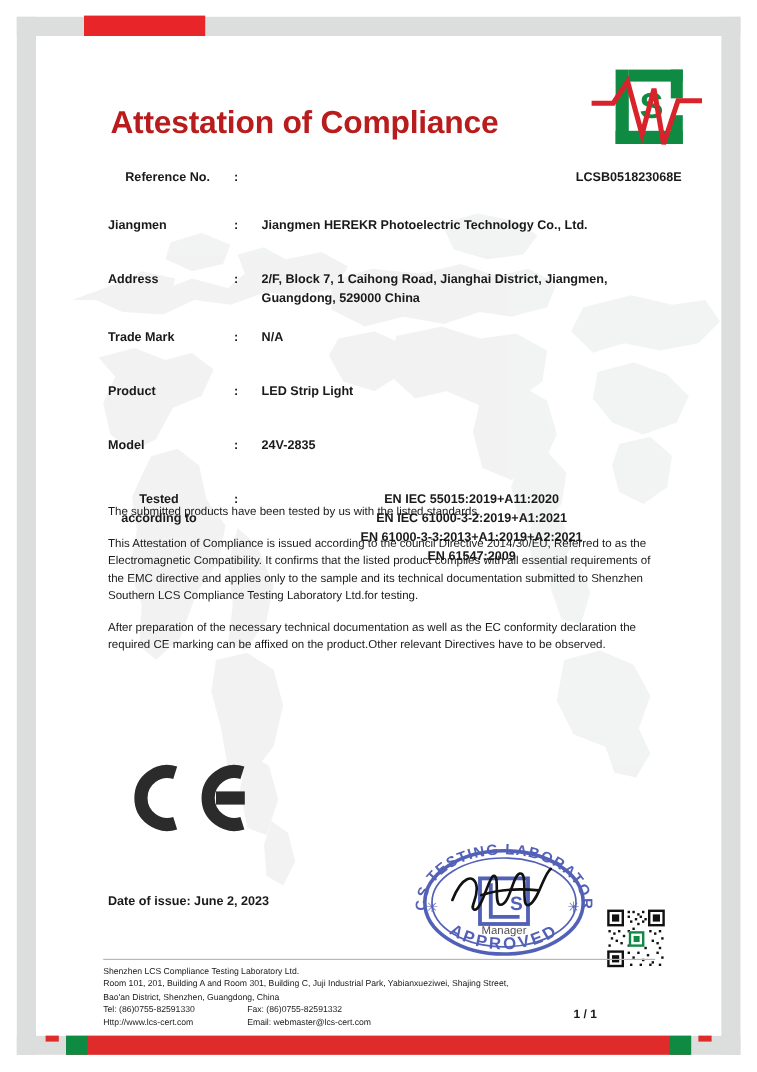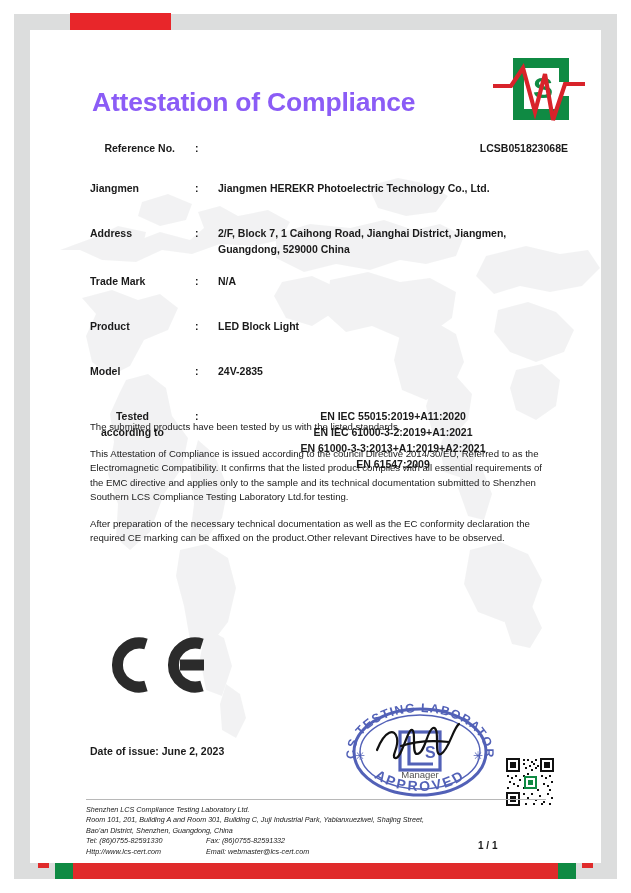--- a/index.html
+++ b/index.html
@@ -83,21 +83,21 @@
     position: absolute;
     left: 0; top: 0;
     width: 571px; height: 833px;
   }
 
   .title {
     position: absolute;
     left: 62px; top: 57px;
     font-size: 26.5px;
     font-weight: bold;
-    color: #8b5cf6;
+    color: #b91c1c;
     letter-spacing: -0.2px;
   }
 
   
   .logo {
     position: absolute;
     left: 461px; top: 20px;
     width: 96px; height: 82px;
   }
 
@@ -192,21 +192,21 @@
     background: #b8b8b8;
   }
   .footer {
     position: absolute;
     left: 56px; top: 775px;
     width: 400px;
     font-size: 7.2px;
     color: #1a1a1a;
     line-height: 10.4px;
   }
-  .footer-line { white-space: nowrap; font-style: italic; }
+  .footer-line { white-space: nowrap; }
   .footer-col-a { display: inline-block; width: 120px; }
   .page-num {
     position: absolute;
     left: 448px; top: 810px;
     font-size: 10px;
     font-weight: bold;
     color: #1a1a1a;
   }
 </style>
 </head>
@@ -307,21 +307,21 @@
 
         <div class="field-row" style="height:31px;">
           <div class="field-label">Trade Mark</div>
           <div class="field-colon">:</div>
           <div class="field-value">N/A</div>
         </div>
 
         <div class="field-row" style="height:31px;">
           <div class="field-label">Product</div>
           <div class="field-colon">:</div>
-          <div class="field-value">LED Block Light</div>
+          <div class="field-value">LED Strip Light</div>
         </div>
 
         <div class="field-row" style="height:31px;">
           <div class="field-label">Model</div>
           <div class="field-colon">:</div>
           <div class="field-value">24V-2835</div>
         </div>
 
         <div class="field-row" style="height:70px;text-align:center;">
           <div class="field-label">

